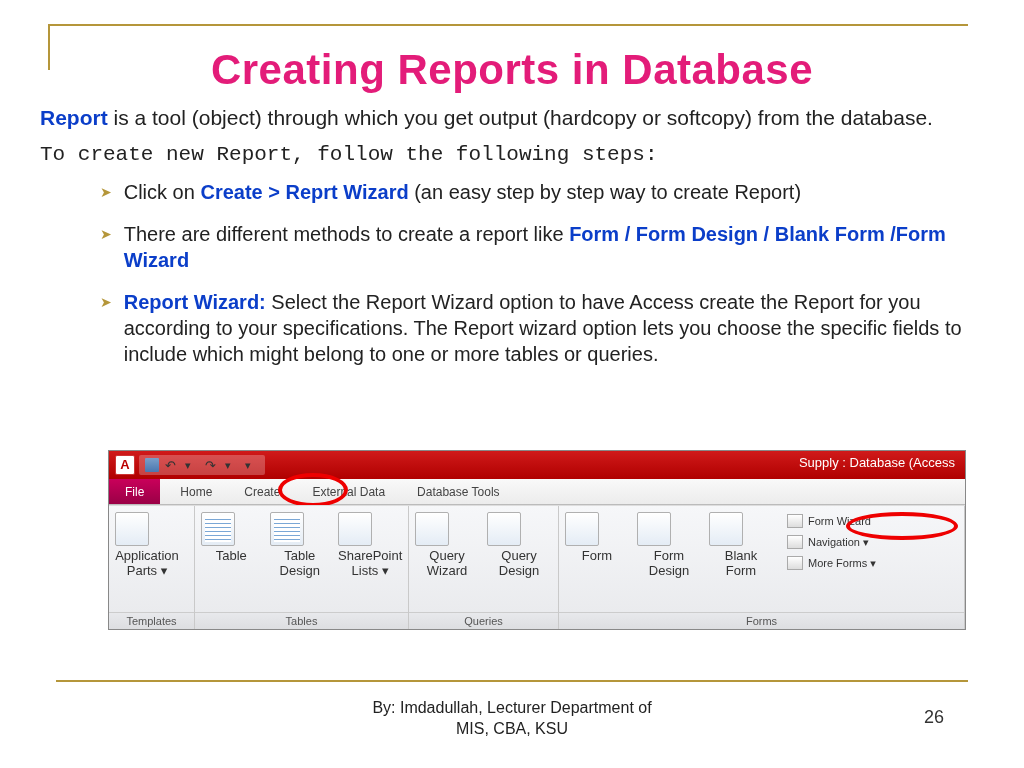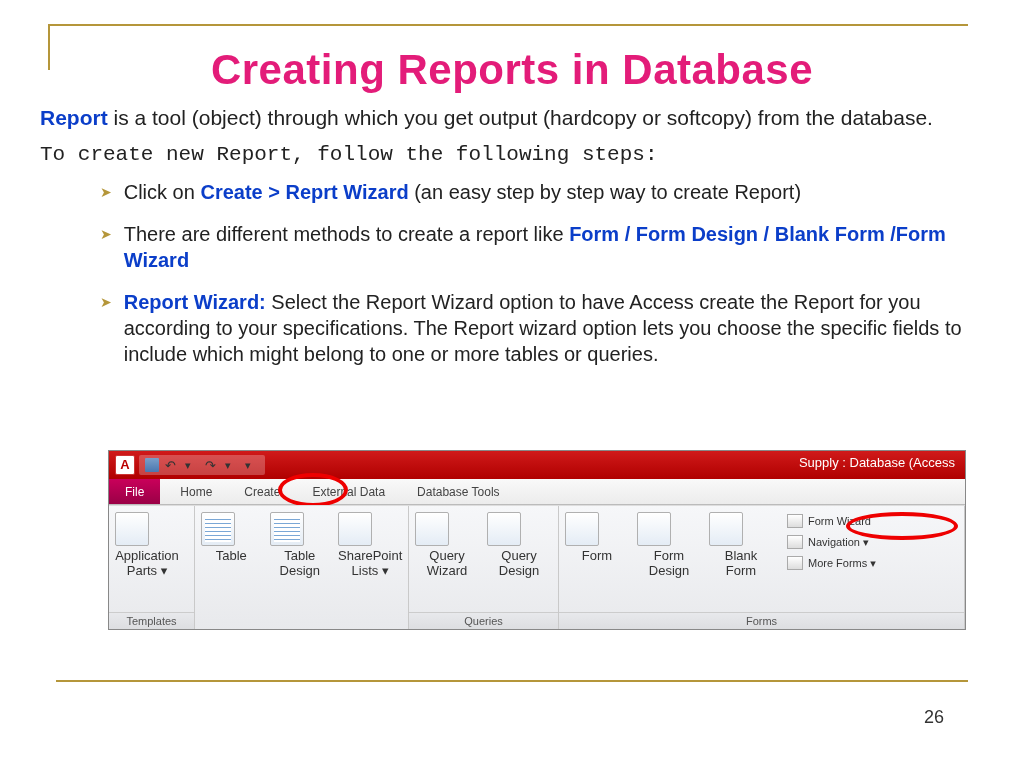--- a/index.html
+++ b/index.html
@@ -148,20 +148,21 @@
           </div>
           <div class="item">
             <div class="ico table-ic"></div>
             <span>Table<br>Design</span>
           </div>
           <div class="item">
             <div class="ico sp-ic"></div>
             <span>SharePoint<br>Lists ▾</span>
           </div>
         </div>
+        <div class="group-label">Tables</div>
       </div>
 
       <div class="group" style="width:150px;">
         <div class="group-items">
           <div class="item">
             <div class="ico query-ic"></div>
             <span>Query<br>Wizard</span>
           </div>
           <div class="item">
             <div class="ico query-ic"></div>
@@ -200,14 +201,18 @@
             </div>
           </div>
         </div>
         <div class="group-label">Forms</div>
         <div class="circ circ-fw"></div>
       </div>
     </div>
   </div>
 
   <div class="footer-line"></div>
+  <div class="footer">
+    <span class="footer-by">By: Imdadullah, Lecturer Department of</span>
+    <span class="footer-aff">MIS, CBA, KSU</span>
+  </div>
   <div class="page-num">26</div>
 </div>
 
 </body></html>

